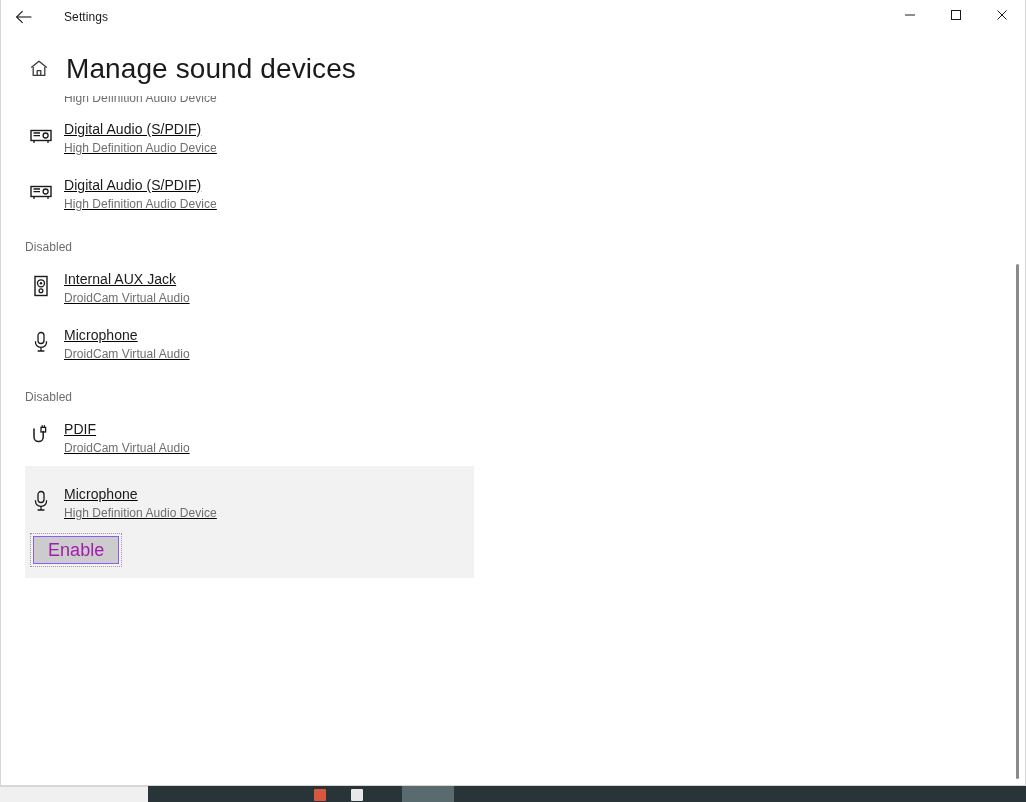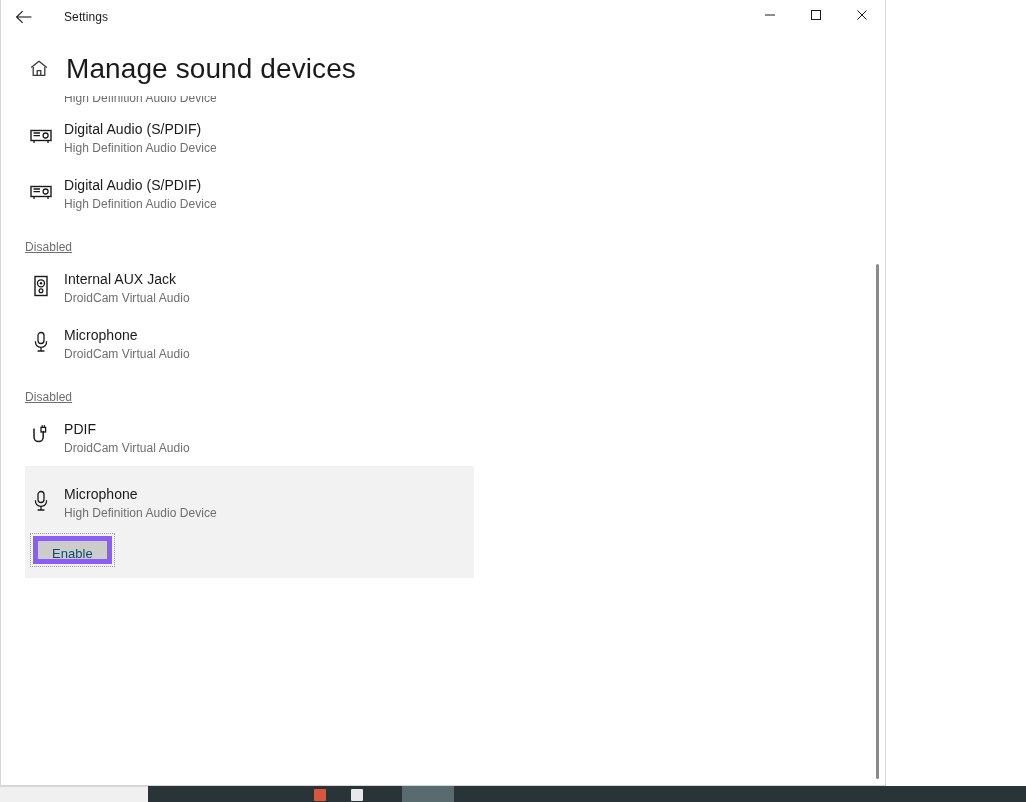--- a/index.html
+++ b/index.html
@@ -12,21 +12,21 @@
     height: 802px;
     font-family: "Liberation Sans", sans-serif;
     overflow: hidden;
     position: relative;
   }
 
   #app-window {
     position: absolute;
     left: 0;
     top: 0;
-    width: 886px;
+    width: 1026px;
     height: 786px;
     background: #ffffff;
     border: 1px solid #d6d6d6;
     border-top: none;
     box-sizing: border-box;
     overflow: hidden;
   }
 
   
   #titlebar {
@@ -134,41 +134,41 @@
     display: flex;
     align-items: center;
     justify-content: center;
     margin-right: 7px;
   }
   .device-text {
     display: flex;
     flex-direction: column;
     justify-content: flex-end;
     padding-top: 1px;
+    text-decoration: underline;
   }
   .dev-name {
     font-size: 14px;
     color: #1a1a1a;
     line-height: 19px;
     letter-spacing: 0.05px;
   }
   .dev-sub {
     font-size: 12px;
     color: #6e6e6e;
     line-height: 17px;
     letter-spacing: 0.05px;
     margin-top: 1px;
   }
 
   .group-label {
     font-size: 12px;
     color: #6e6e6e;
     margin: 18px 0 6px 0;
     letter-spacing: 0.05px;
-    text-decoration: underline;
   }
   .section-title {
     font-size: 19px;
     color: #1a1a1a;
     font-weight: 400;
     margin: 36px 0 12px 0;
     letter-spacing: 0.05px;
   }
 
   
@@ -180,26 +180,26 @@
     box-sizing: border-box;
   }
   .device-card-selected .device-row {
     padding-top: 10px;
     padding-bottom: 4px;
   }
   #enable-button {
     margin-left: 8px;
     margin-top: 10px;
     background: #cccccc;
-    border: 5px solid #8b5cf6;
+    border: 1px solid #8b5cf6;
     outline: 1px dotted #9a9a9a;
     outline-offset: 2px;
     font-family: "Liberation Sans", sans-serif;
-    font-size: 13px;
-    color: #0c4a6e;
+    font-size: 18px;
+    color: #a21caf;
     padding: 0 14px;
     height: 28px;
     line-height: 26px;
     cursor: default;
     letter-spacing: 0.05px;
   }
 
   
   #footer-links {
     position: absolute;

